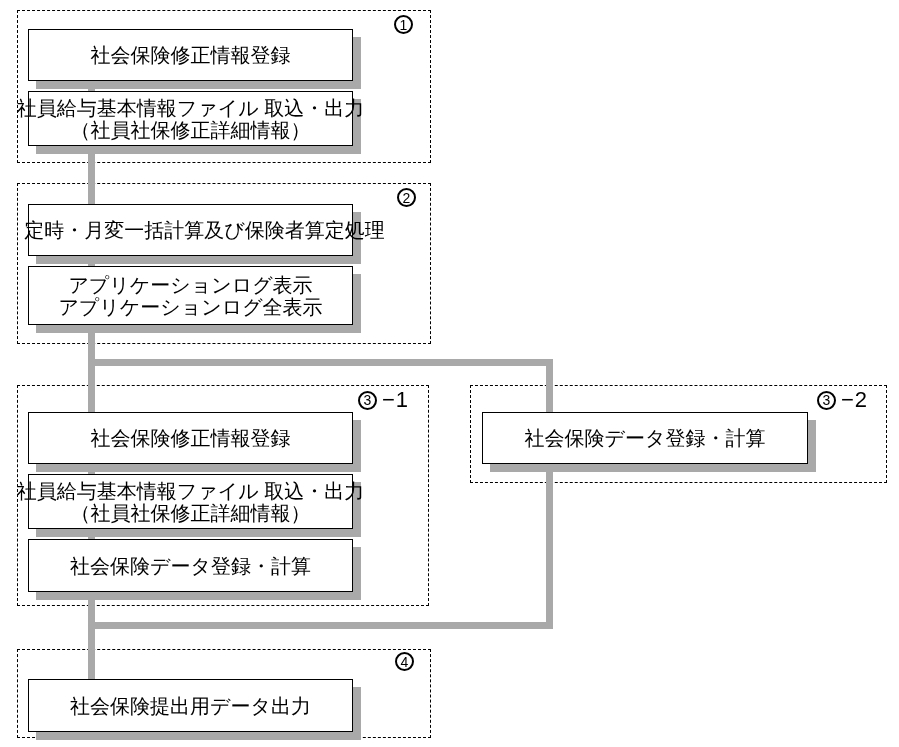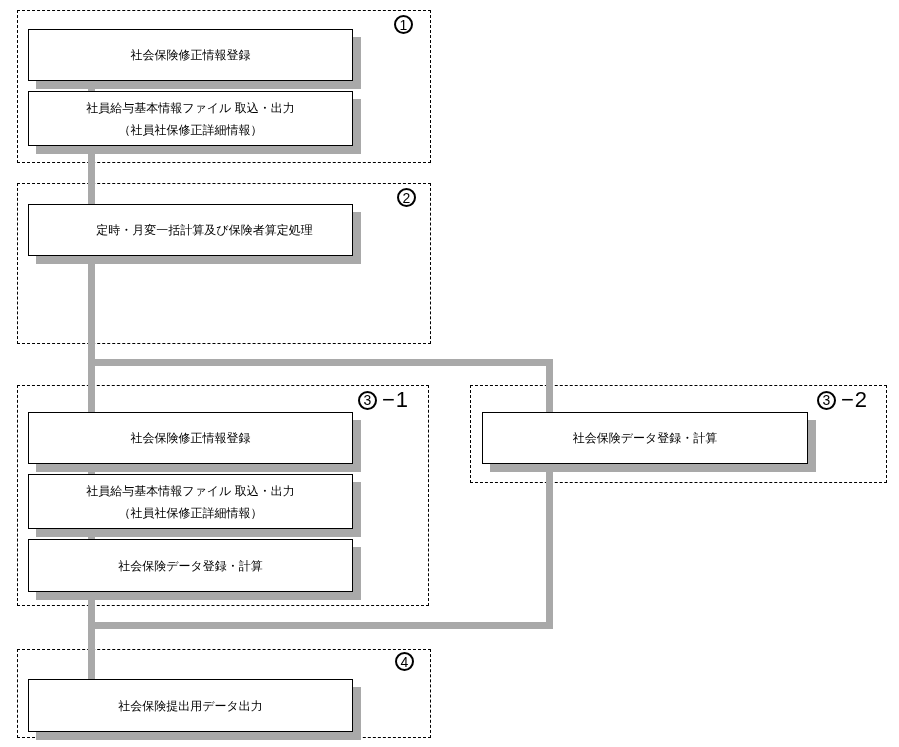--- a/index.html
+++ b/index.html
@@ -33,21 +33,21 @@
     position: absolute;
     z-index: 3;
     background: #ffffff;
     border: 1px solid #000000;
     box-shadow: 8px 8px 0 0 #a9a9a9;
     display: flex;
     flex-direction: column;
     align-items: center;
     justify-content: center;
     text-align: center;
-    font-size: 12px;
+    font-size: 20px;
     line-height: 22px;
     white-space: nowrap;
   }
 
   
   .glabel {
     position: absolute;
     z-index: 4;
     display: flex;
     align-items: center;
@@ -91,20 +91,24 @@
     <span>社会保険修正情報登録</span>
   </div>
   <div class="box" style="left:28px; top:91px; width:325px; height:55px;">
     <span>社員給与基本情報ファイル 取込・出力</span>
     <span>（社員社保修正詳細情報）</span>
   </div>
 
   <div class="box" style="left:28px; top:204px; width:325px; height:52px;padding-left:28px;">
     <span>定時・月変一括計算及び保険者算定処理</span>
   </div>
+  <div class="box" style="left:28px; top:266px; width:325px; height:59px;">
+    <span>アプリケーションログ表示</span>
+    <span>アプリケーションログ全表示</span>
+  </div>
 
   <div class="box" style="left:28px; top:412px; width:325px; height:52px;">
     <span>社会保険修正情報登録</span>
   </div>
   <div class="box" style="left:28px; top:474px; width:325px; height:55px;">
     <span>社員給与基本情報ファイル 取込・出力</span>
     <span>（社員社保修正詳細情報）</span>
   </div>
   <div class="box" style="left:28px; top:539px; width:325px; height:53px;">
     <span>社会保険データ登録・計算</span>

